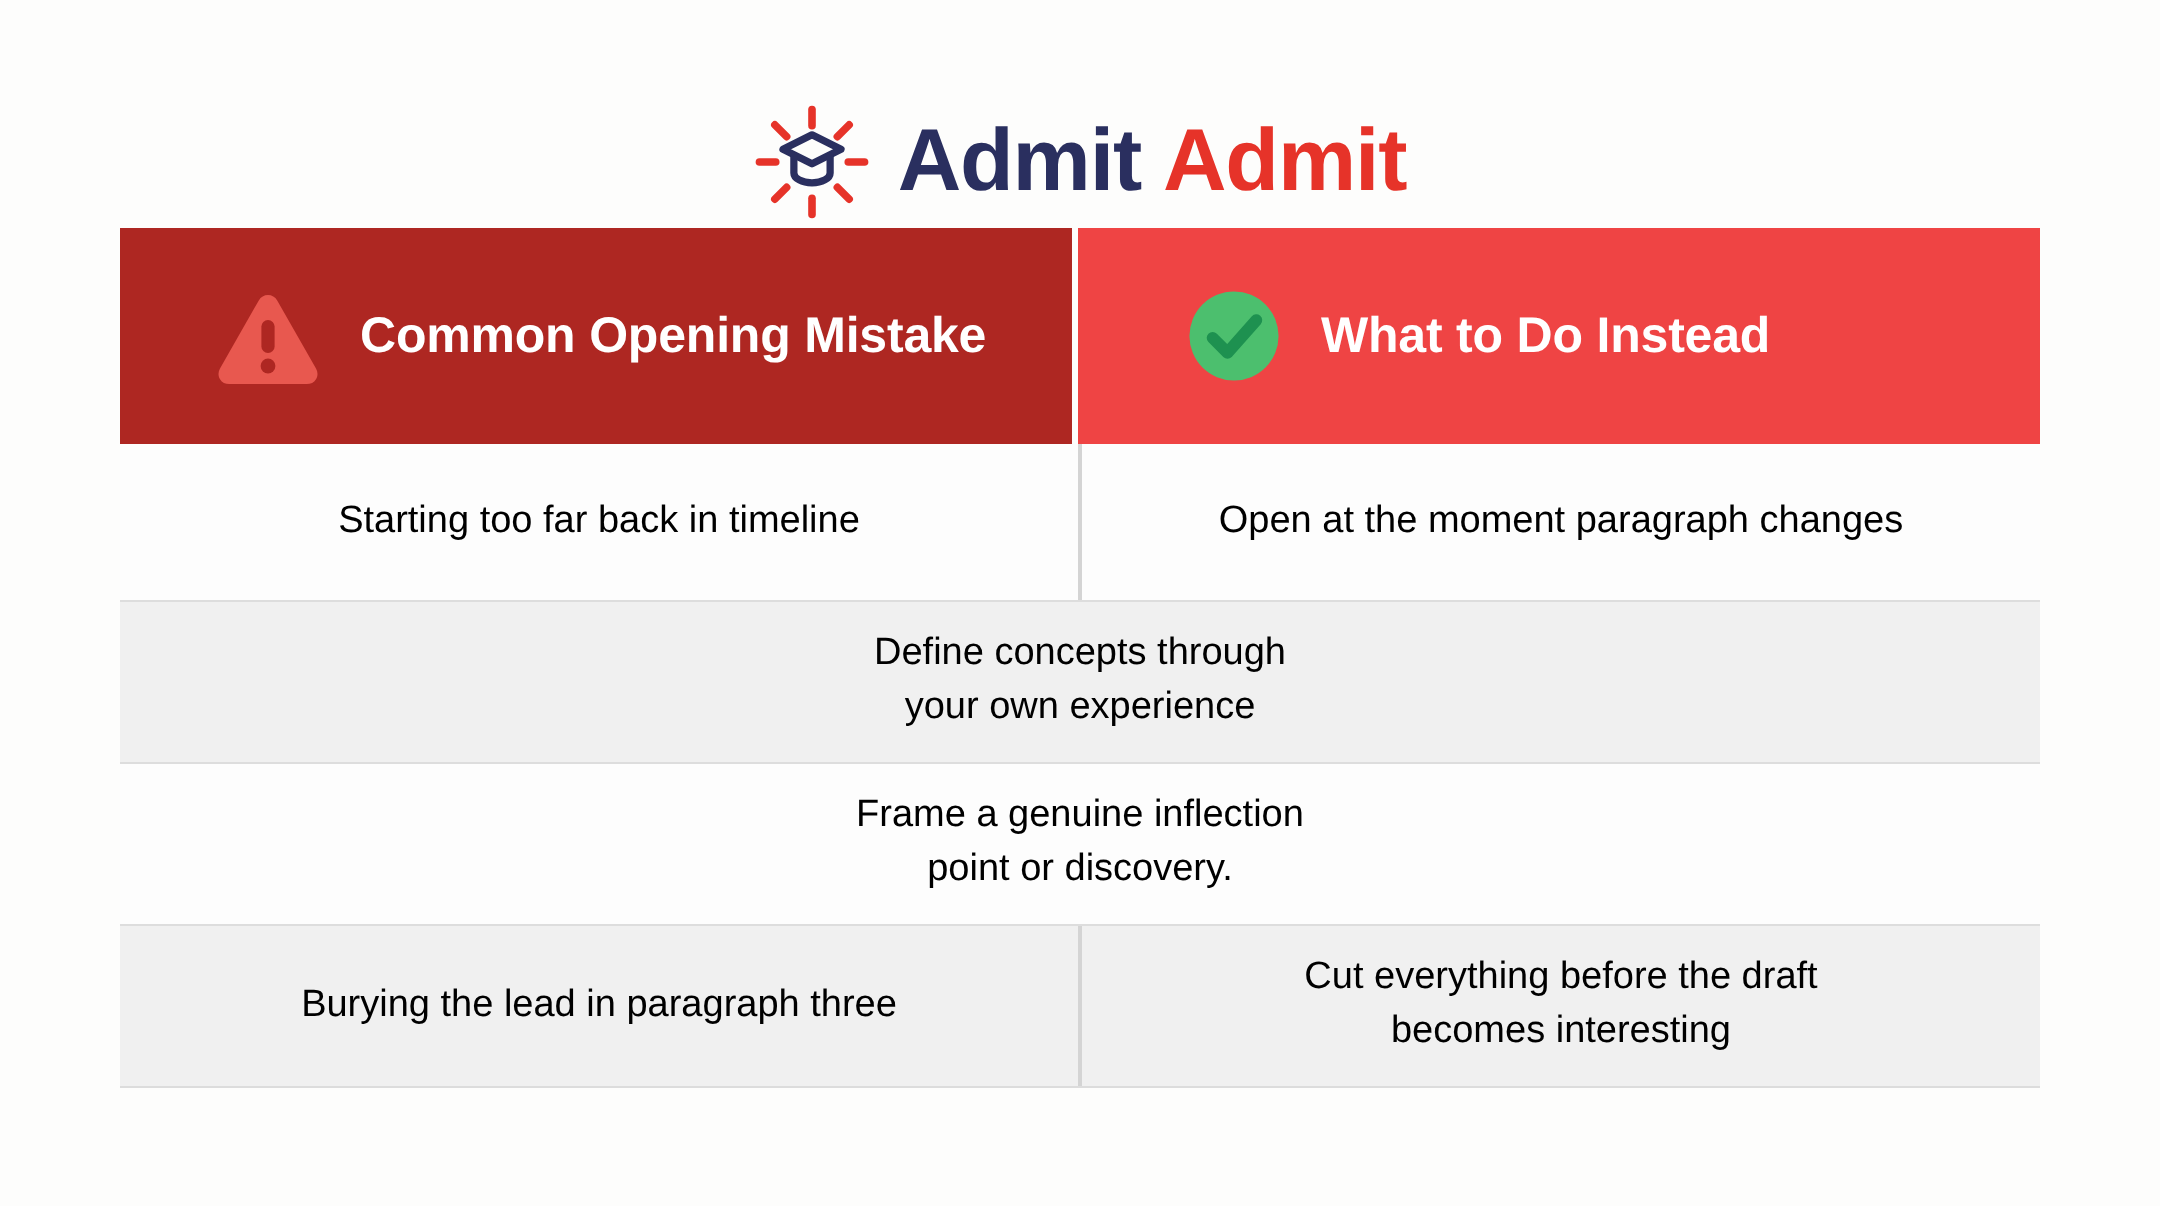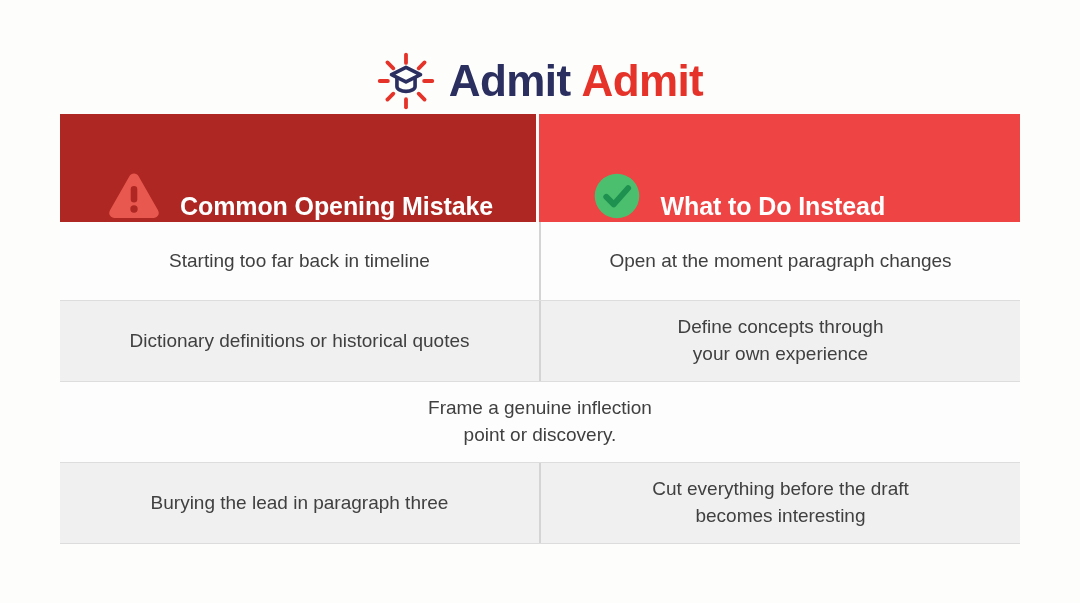--- a/index.html
+++ b/index.html
@@ -59,21 +59,21 @@
     width: 960px;
   }
   .thead {
     display: flex;
     gap: 3px;
     height: 108px;
   }
   .th {
     flex: 1 1 0;
     display: flex;
-    align-items: flex-end;
+    align-items: center;
     gap: 18px;
     padding: 0 0 0 46px;
     box-sizing: border-box;
     color: #ffffff;
   }
   .th-mistake { background: #ae2722; }
   .th-instead { background: #ef4444; padding-left: 52px; }
   .th-icon {
     flex: 0 0 auto;
     width: 56px;
@@ -100,21 +100,21 @@
   .cell {
     flex: 1 1 0;
     box-sizing: border-box;
     display: flex;
     align-items: center;
     justify-content: center;
     text-align: center;
     padding: 10px 24px;
     font-size: 19px;
     line-height: 1.42;
-    color: #404040;
+    color: #000000;
     min-height: 78px;
   }
   .cell-left { border-right: 2px solid #d4d4d4; }
   .row-h1 .cell { min-height: 78px; }
   .row-h2 .cell { min-height: 80px; }
   .row-h3 .cell { min-height: 80px; }
   .row-h4 .cell { min-height: 80px; }
 </style>
 </head>
 <body>
@@ -168,21 +168,20 @@
     </div>
 
     <div class="tbody">
 
       <div class="row row-h1">
         <div class="cell cell-left">Starting too far back in timeline</div>
         <div class="cell cell-right">Open at the moment paragraph changes</div>
       </div>
 
       <div class="row row-h2 alt">
-        <div class="cell cell-left">Dictionary definitions or historical quotes</div>
         <div class="cell cell-right">Define concepts through<br>your own experience</div>
       </div>
 
       <div class="row row-h3">
         <div class="cell cell-right">Frame a genuine inflection<br>point or discovery.</div>
       </div>
 
       <div class="row row-h4 alt">
         <div class="cell cell-left">Burying the lead in paragraph three</div>
         <div class="cell cell-right">Cut everything before the draft<br>becomes interesting</div>

